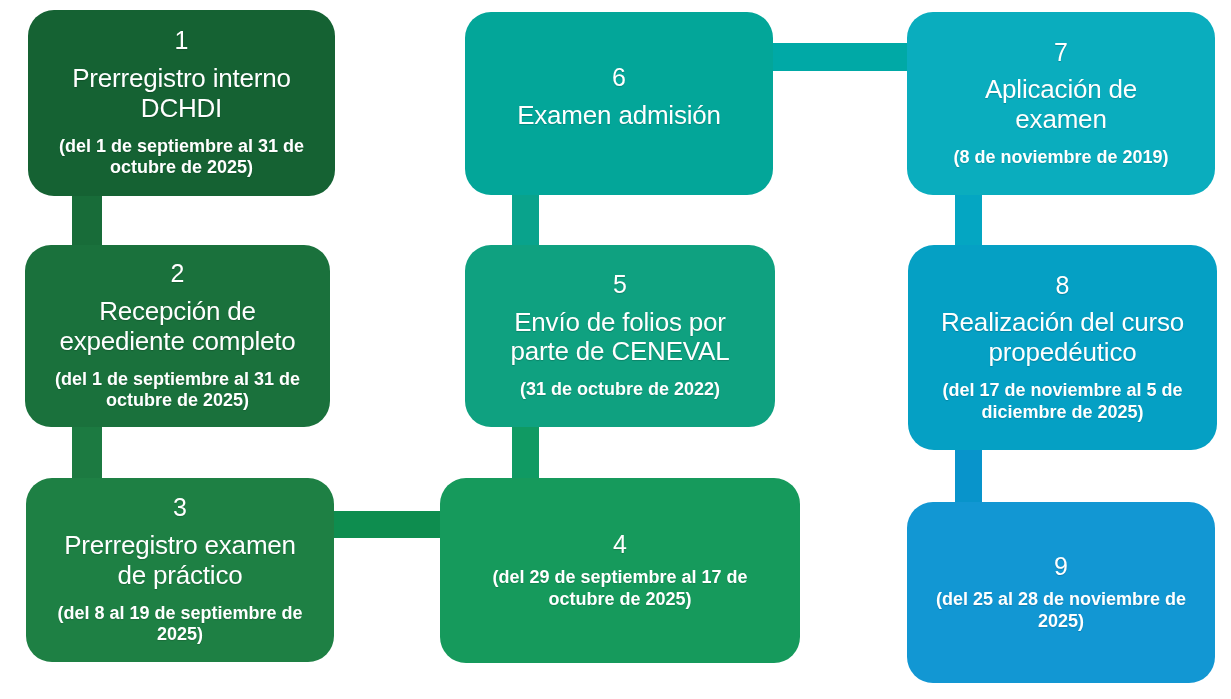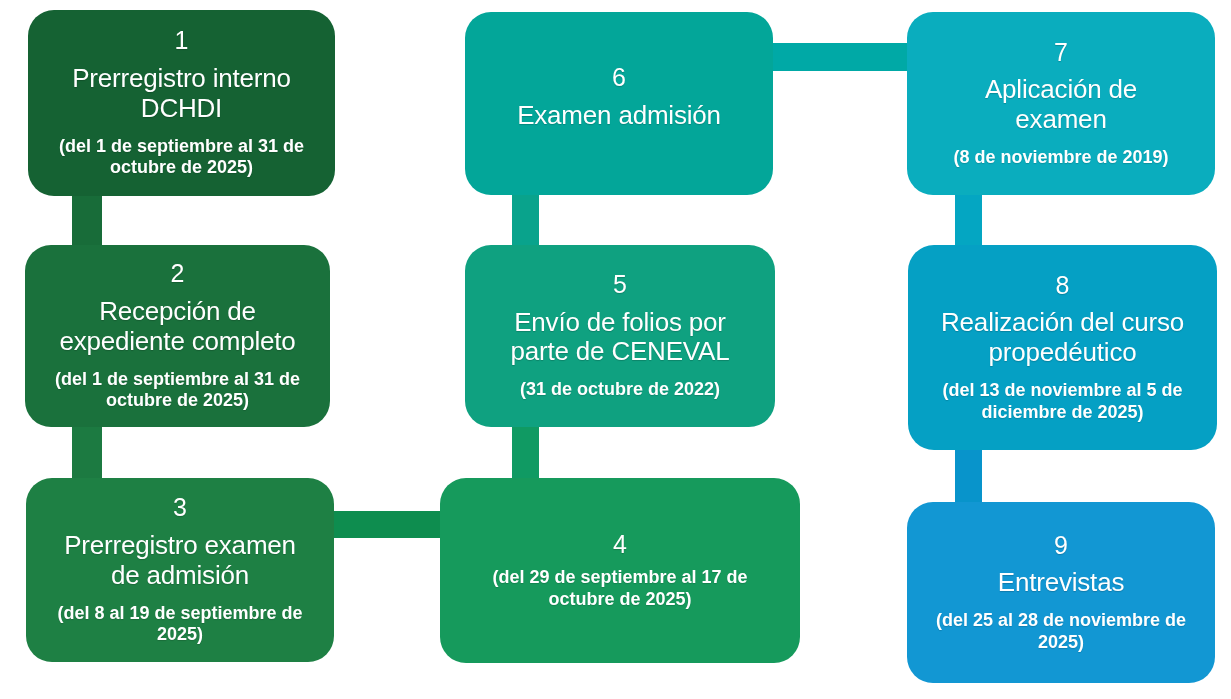--- a/index.html
+++ b/index.html
@@ -96,21 +96,21 @@
     <div class="num">2</div>
     <div class="ttl">Recepción de
 expediente completo</div>
     <div class="dt">(del 1 de septiembre al 31 de
 octubre de 2025)</div>
   </div>
 
   <div class="step s3" style="background-color: rgb(30, 128, 68);">
     <div class="num">3</div>
     <div class="ttl">Prerregistro examen
-de admisión</div>
+de práctico</div>
     <div class="dt">(del 8 al 19 de septiembre de
 2025)</div>
   </div>
 
   <div class="step s4" style="background-color: rgb(22, 154, 92);">
     <div class="num">4</div>
     <div class="dt">(del 29 de septiembre al 17 de
 octubre de 2025)</div>
   </div>
 
@@ -130,24 +130,23 @@
     <div class="num">7</div>
     <div class="ttl">Aplicación de
 examen</div>
     <div class="dt">(8 de noviembre de 2019)</div>
   </div>
 
   <div class="step s8" style="background-color: rgb(5, 160, 196);">
     <div class="num">8</div>
     <div class="ttl">Realización del curso
 propedéutico</div>
-    <div class="dt">(del 13 de noviembre al 5 de
+    <div class="dt">(del 17 de noviembre al 5 de
 diciembre de 2025)</div>
   </div>
 
   <div class="step s9" style="background-color: rgb(18, 151, 211);">
     <div class="num">9</div>
-    <div class="ttl">Entrevistas</div>
     <div class="dt">(del 25 al 28 de noviembre de
 2025)</div>
   </div>
 
 </div>
 
 </body></html>

